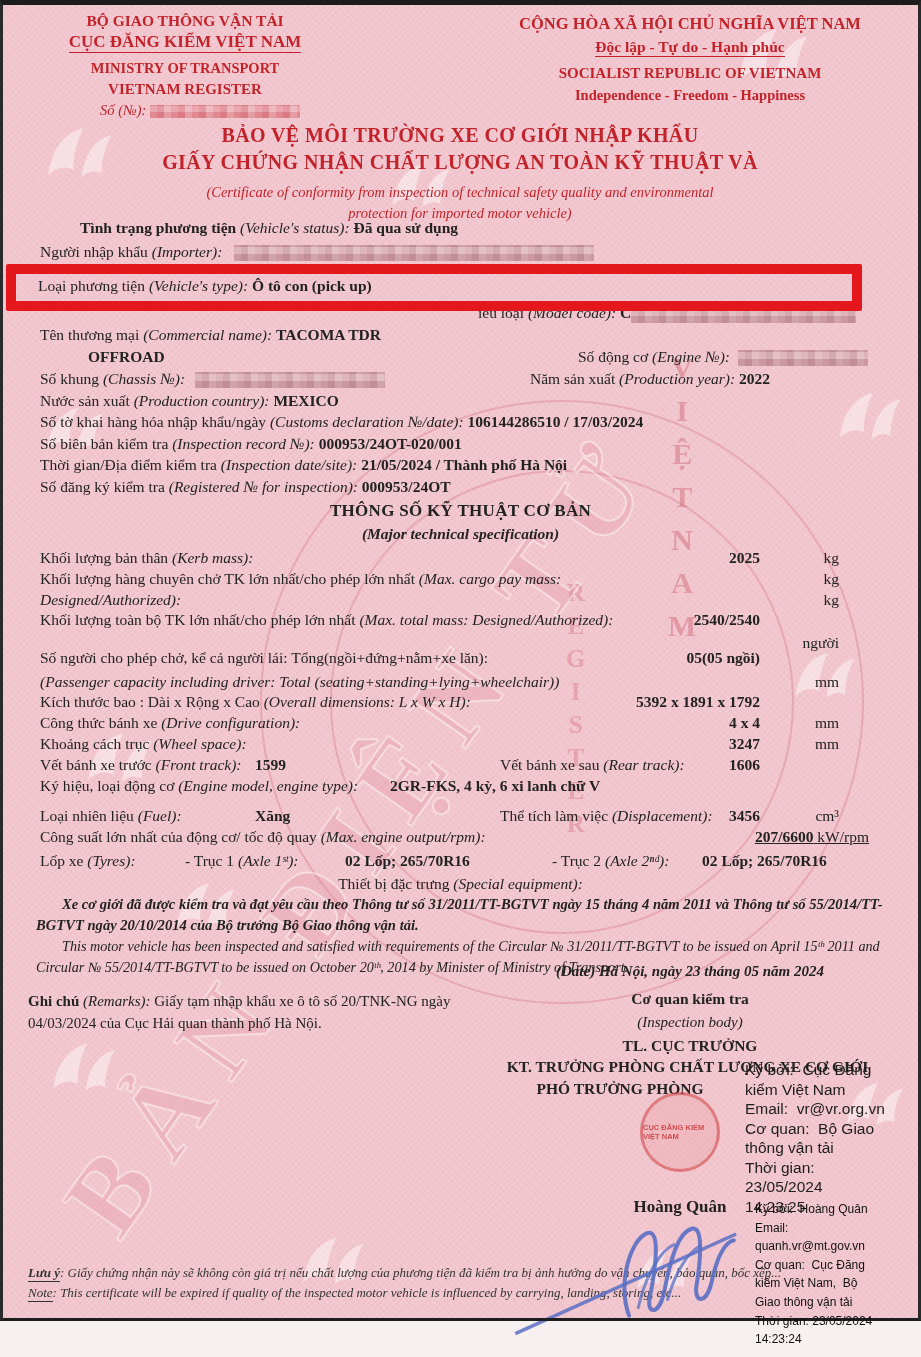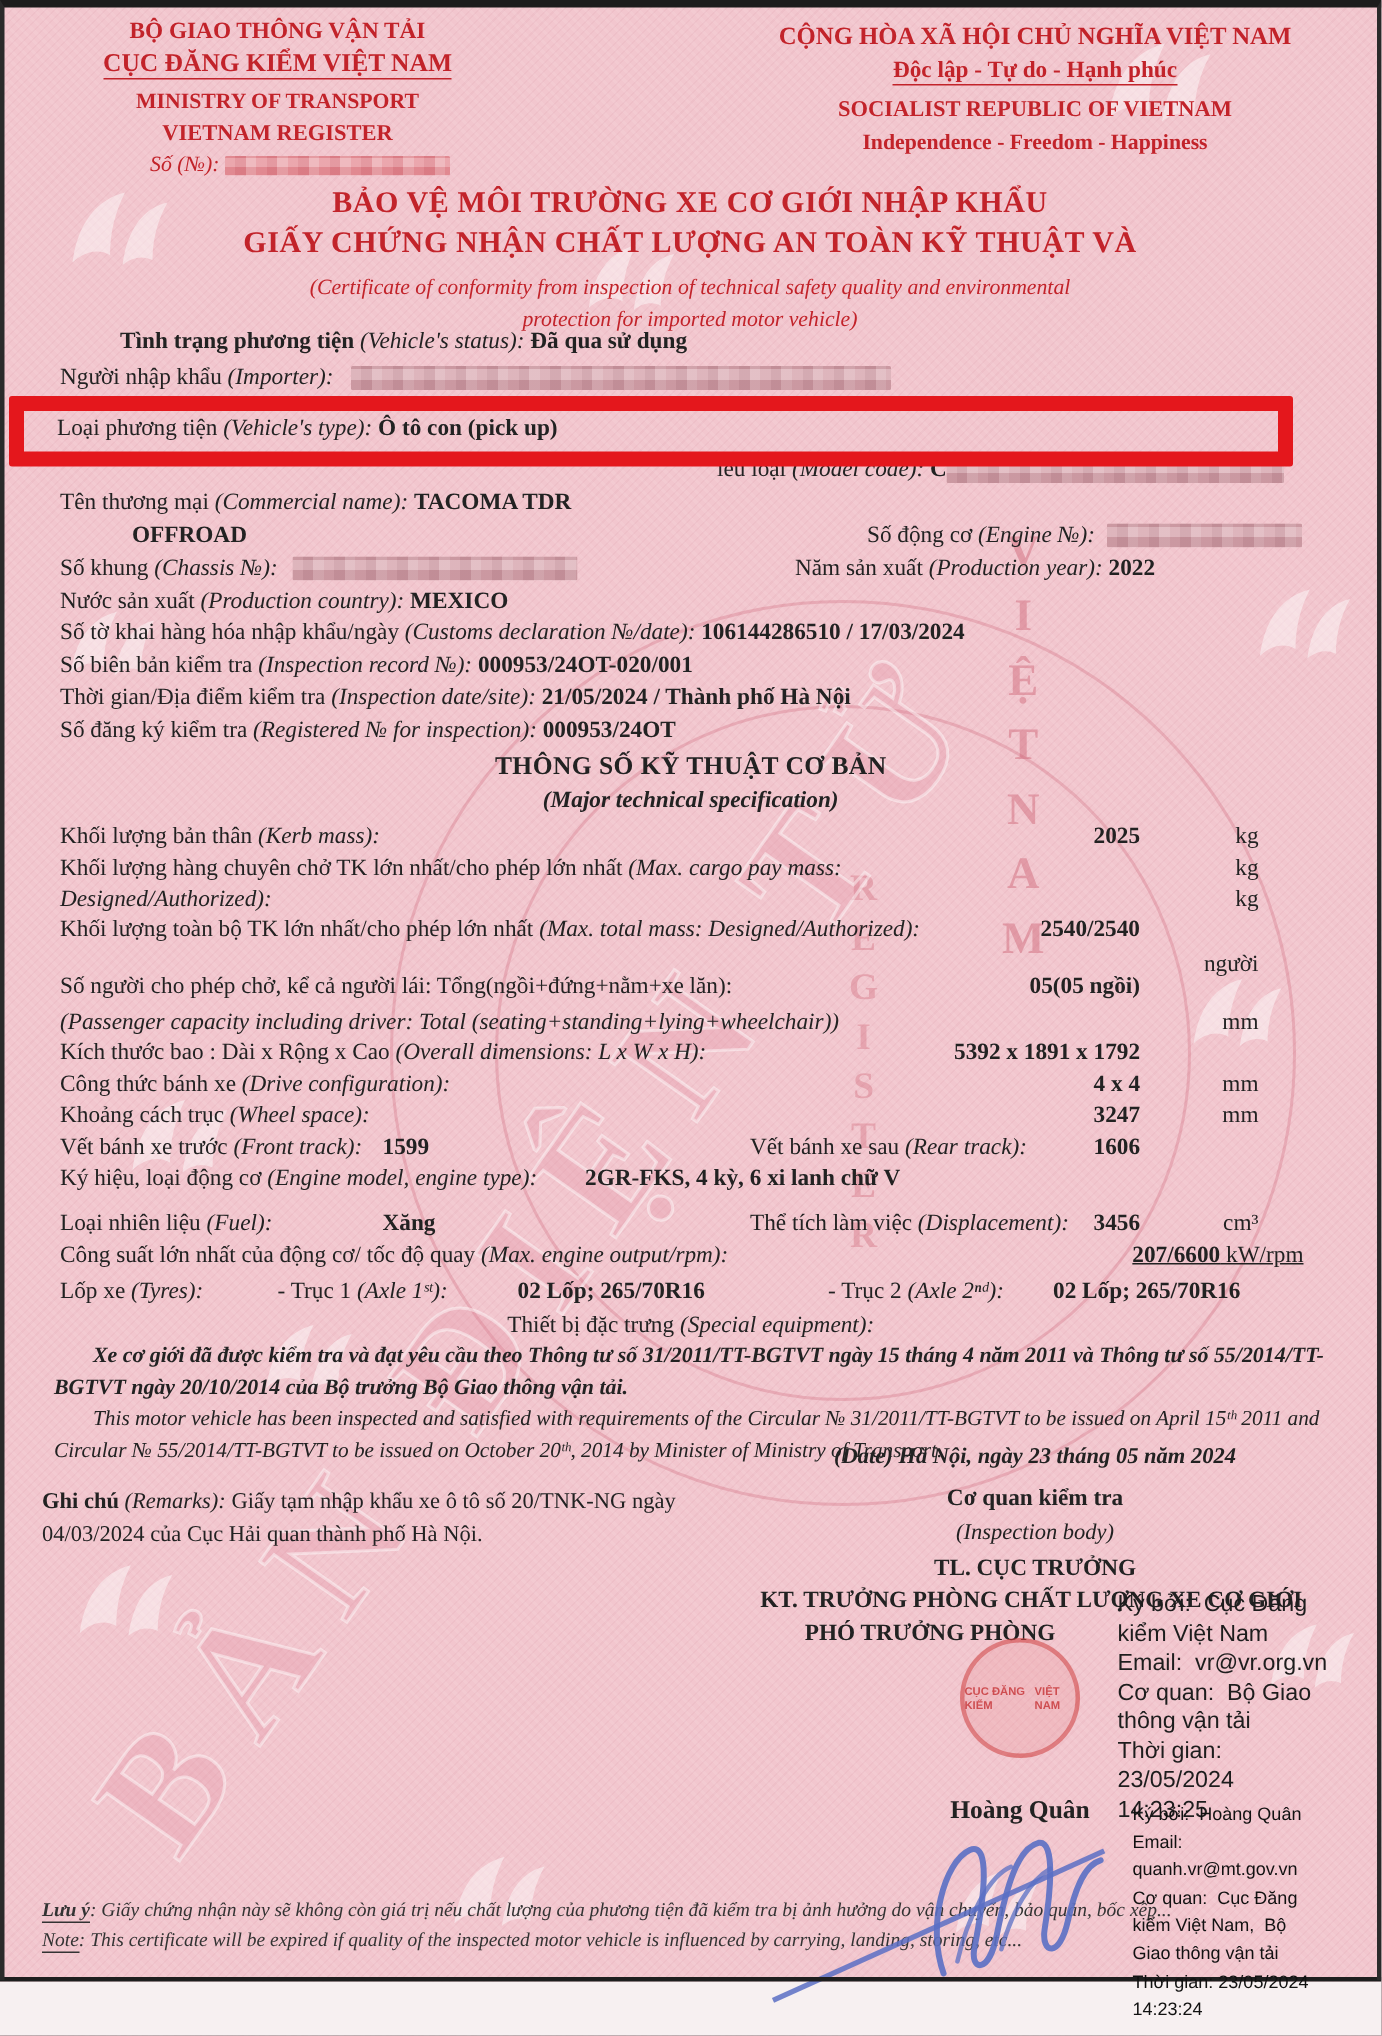--- a/index.html
+++ b/index.html
@@ -38,21 +38,21 @@
   #diagwm{position:absolute;left:90px;top:1160px;width:1200px;z-index:1;
           font-size:108px;font-weight:bold;letter-spacing:22px;white-space:nowrap;
           color:rgba(225,135,155,.26);-webkit-text-stroke:2px rgba(255,255,255,.45);
           transform:rotate(-55deg);transform-origin:0 50%;pointer-events:none;}
   #redbox{position:absolute;left:6px;top:264px;width:836px;height:27px;
           border:10px solid #e4171c;border-radius:2px;z-index:3;}
   #redbox .inner{position:absolute;left:22px;top:3px;font-size:15.5px;white-space:nowrap;}
   #stamp{position:absolute;left:640px;top:1092px;width:74px;height:74px;border-radius:50%;
          border:3px solid rgba(205,62,62,.55);z-index:3;
          background:radial-gradient(circle at 50% 50%, rgba(232,130,130,.18) 55%, rgba(220,90,90,.12) 70%, transparent 72%);
-         display:flex;flex-direction:row;align-items:center;justify-content:center;}
+         display:flex;flex-direction:column;justify-content:center;}
   #stamp div{font-family:"Liberation Sans",sans-serif;font-weight:bold;font-size:7.5px;color:rgba(198,50,52,.8);line-height:9px;}
   .sig1{position:absolute;left:745px;top:1060px;font-size:15.5px;line-height:19.5px;color:#1d1d1d;z-index:3;}
   .sig2{position:absolute;left:755px;top:1200px;font-size:12px;line-height:18.6px;color:#111;z-index:5;}
 </style>
 </head>
 <body>
 
 <div id="page">
 
   <svg width="0" height="0" style="position:absolute">

